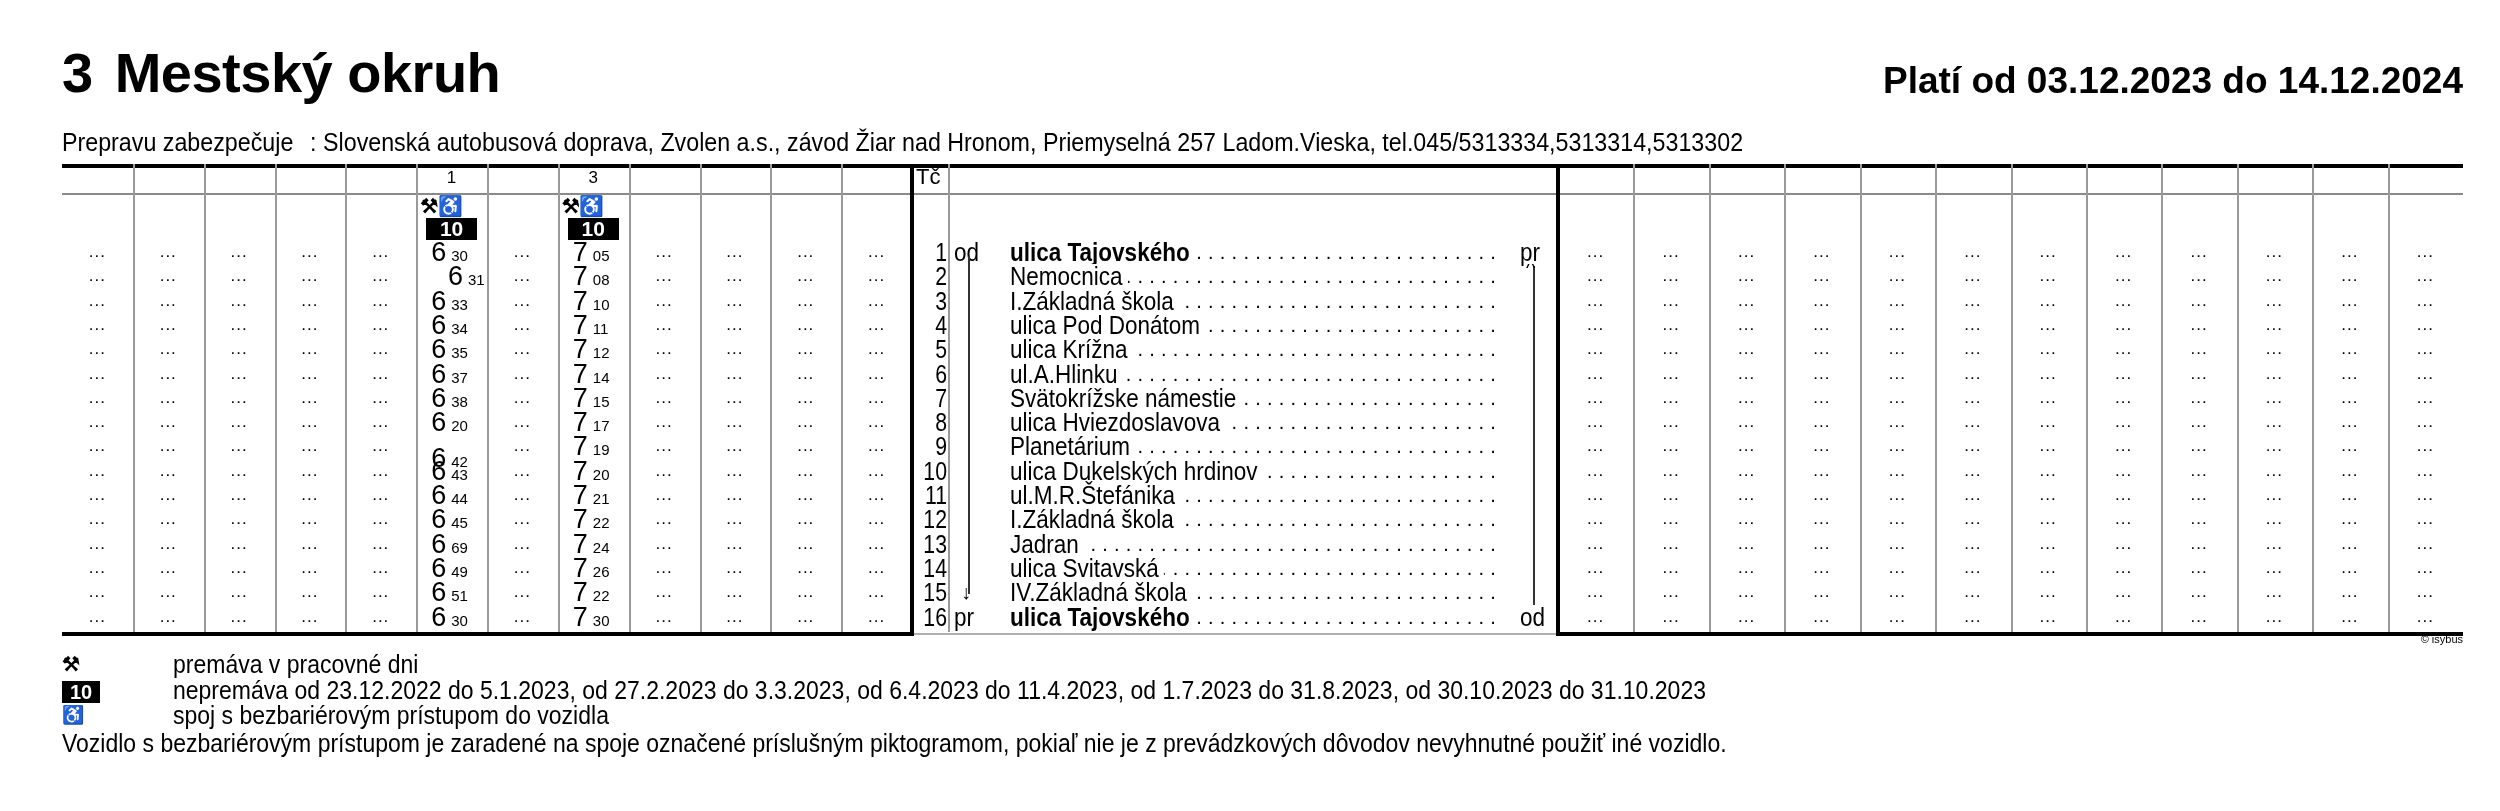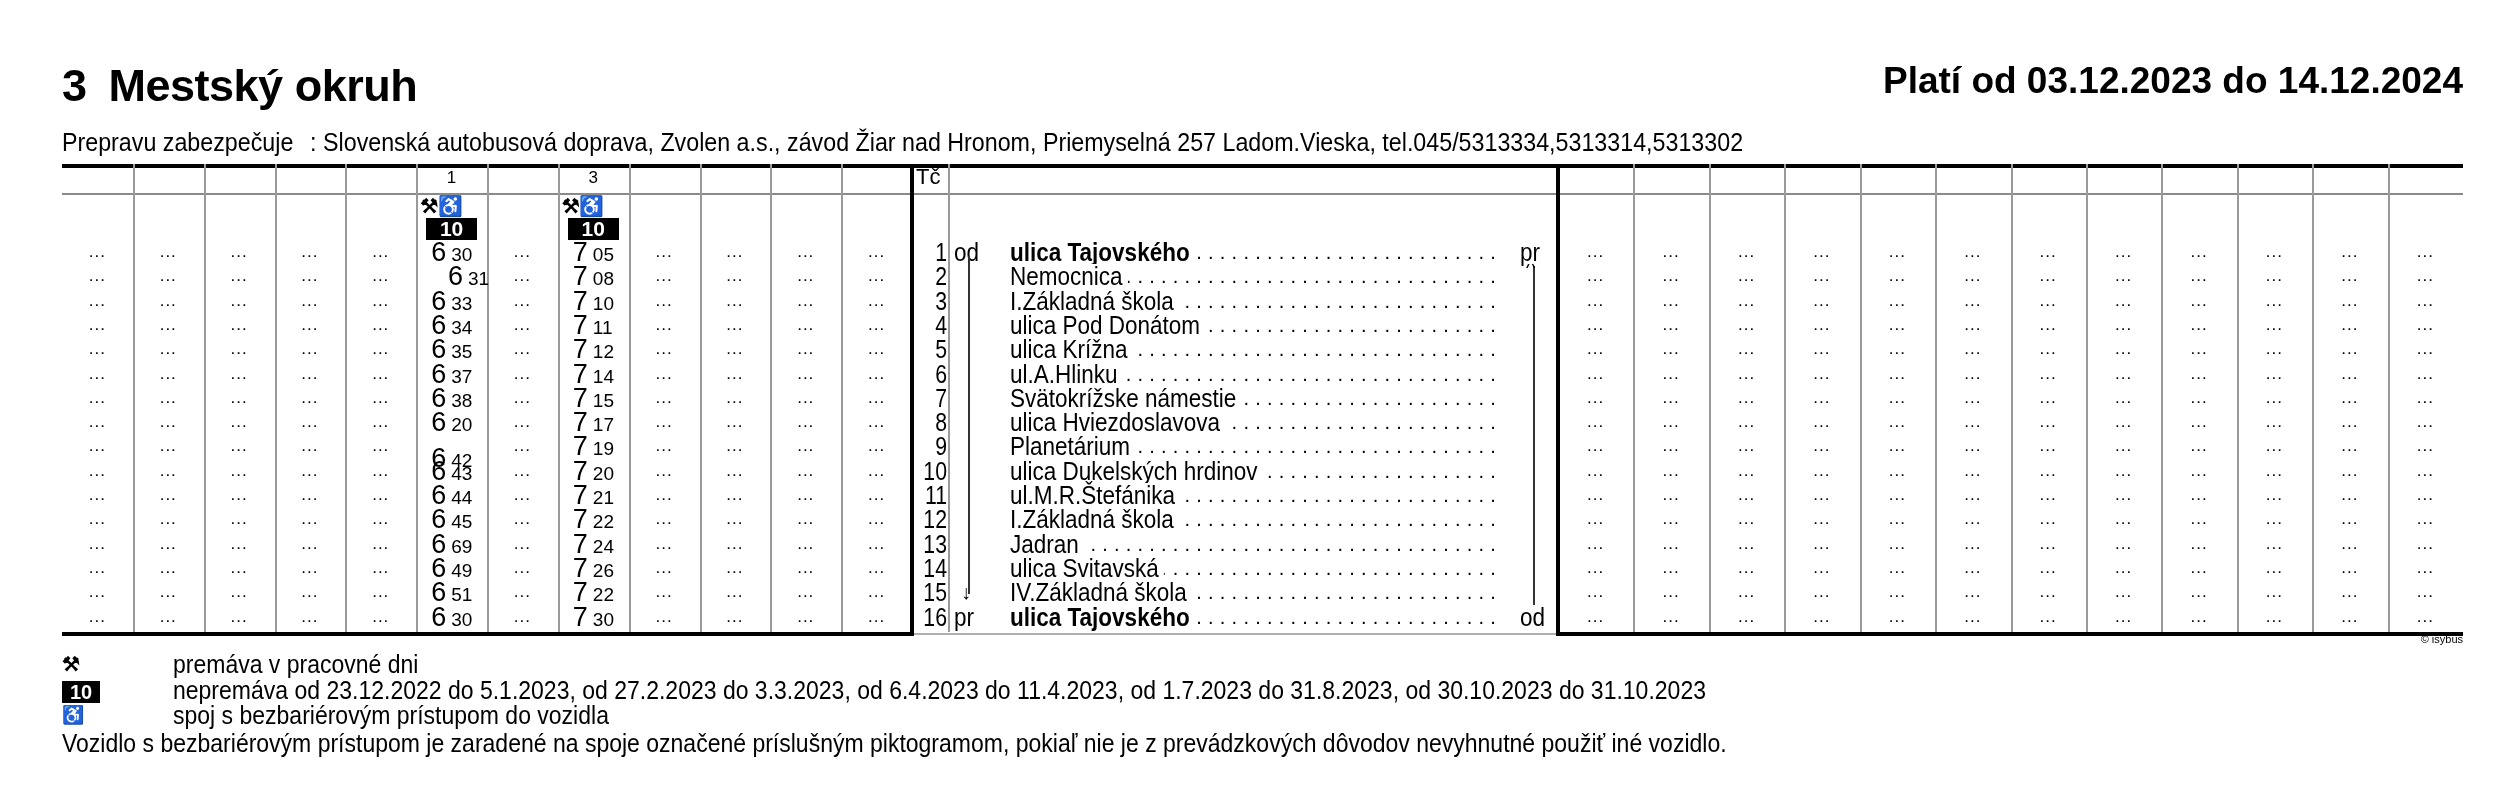--- a/index.html
+++ b/index.html
@@ -1,36 +1,36 @@
 <!DOCTYPE html>
 <html><head>
 <meta charset="utf-8">
 <style>
   html, body { margin:0; padding:0; background:#ffffff; }
   body { width:2500px; height:811px; position:relative; overflow:hidden;
          font-family:"Liberation Sans", sans-serif; color:#000; }
   .abs { position:absolute; }
-  #title { left:62px; top:60px; font-size:45px; font-weight:bold; letter-spacing:-0.5px; white-space:nowrap; }
+  #title { left:62px; top:40px; font-size:56px; font-weight:bold; letter-spacing:-0.5px; white-space:nowrap; }
   #title .num { margin-right:22px; }
   #validity { right:37px; top:60px; font-size:37px; font-weight:bold; white-space:nowrap; }
   #operator { left:62px; top:128px; font-size:25px; white-space:nowrap; transform:scaleX(0.93); transform-origin:left; }
   #operator .gap { display:inline-block; width:18px; }
 
   .hline-thick { position:absolute; height:4px; background:#000; }
   .hline { position:absolute; height:2px; background:#8a8a8a; }
   .vline { position:absolute; width:2px; background:#9a9a9a; }
   .vline-thick { position:absolute; width:4px; background:#000; }
 
   .cell-dots { position:absolute; font-size:17px; text-align:center; letter-spacing:1px; line-height:24.3px; color:#000; }
   .trip-head { position:absolute; text-align:center; font-size:17px; }
   .icons { position:absolute; font-size:20px; font-weight:bold; line-height:20px; white-space:nowrap; }
   .badge10 { position:absolute; background:#000; color:#fff; font-weight:bold; font-size:21px; text-align:center; line-height:22px; }
   .time { position:absolute; white-space:nowrap; line-height:24.3px; }
   .time .h { font-size:27px; display:inline-block; width:22px; text-align:right; vertical-align:baseline; }
-  .time .m { font-size:19px; display:inline-block; margin-left:5px; vertical-align:baseline; }
+  .time .m { font-size:15px; display:inline-block; margin-left:5px; vertical-align:baseline; }
 
   .tc-head { position:absolute; font-size:22px; }
   .stop-num { position:absolute; width:34px; text-align:right; font-size:25px; transform:scaleX(0.85); transform-origin:right; }
   .stop-flag { position:absolute; font-size:25px; transform:scaleX(0.9); transform-origin:left; }
   .stop-name { position:absolute; font-size:25px; transform:scaleX(0.9); transform-origin:left; background:#fff; padding-right:6px; z-index:2; }
   .stop-name.bold { font-weight:bold; }
   .stop-leader { position:absolute; height:24.3px; overflow:hidden; font-size:20px; letter-spacing:6.2px; z-index:1; }
   .stop-endflag { position:absolute; font-size:25px; transform:scaleX(0.9); transform-origin:left; background:#fff; z-index:2; }
 
   .arrow-line { position:absolute; width:2px; background:#333; }

